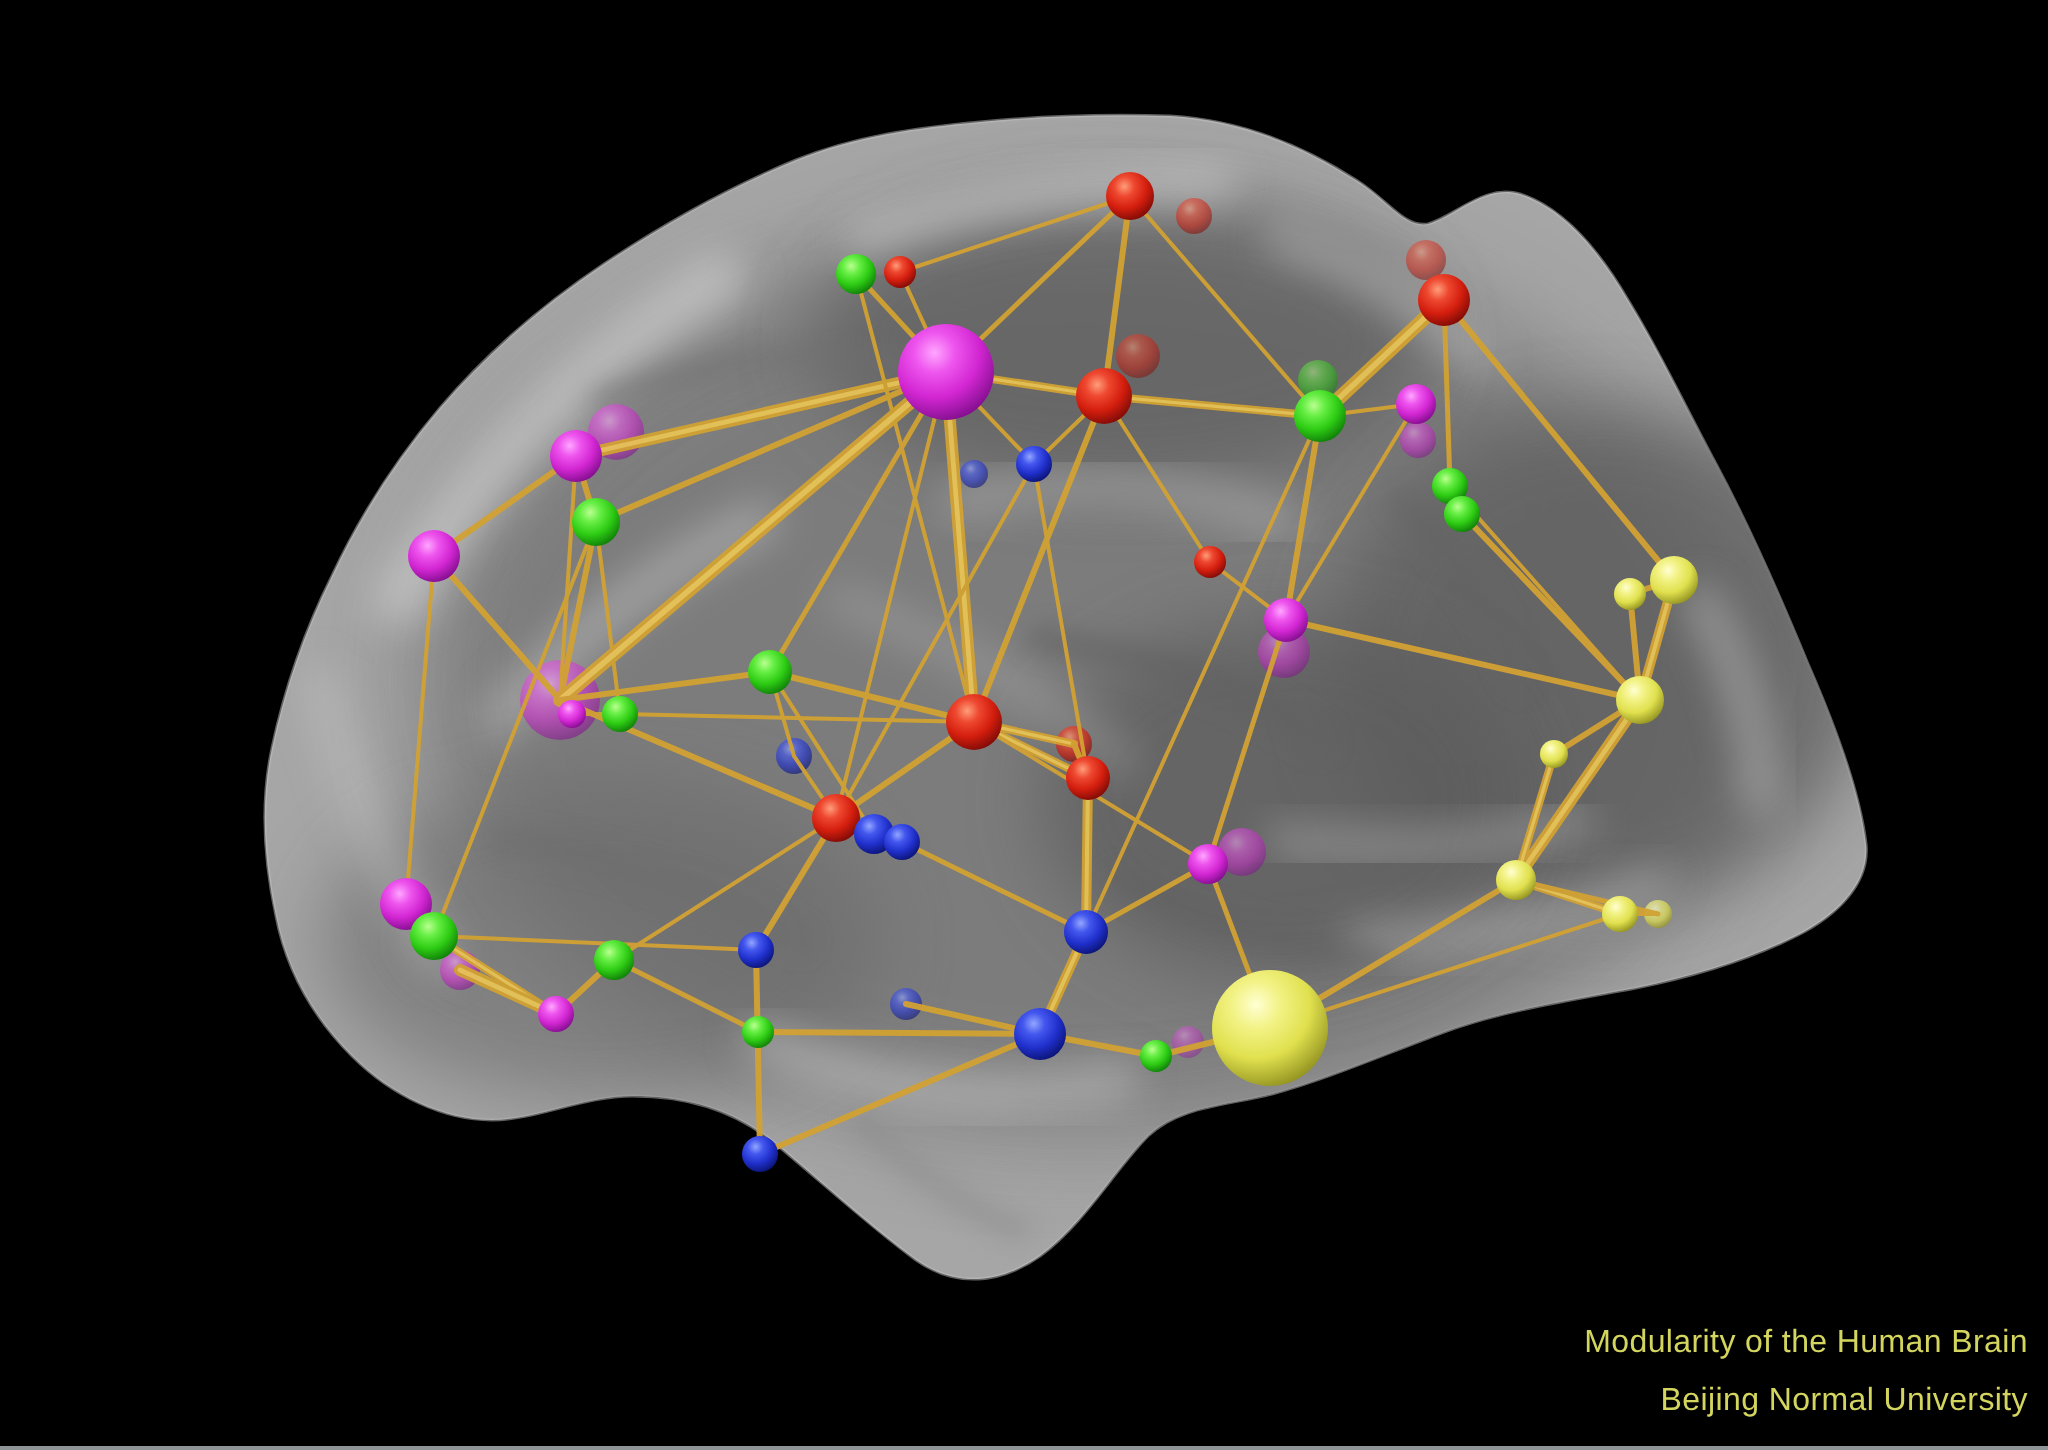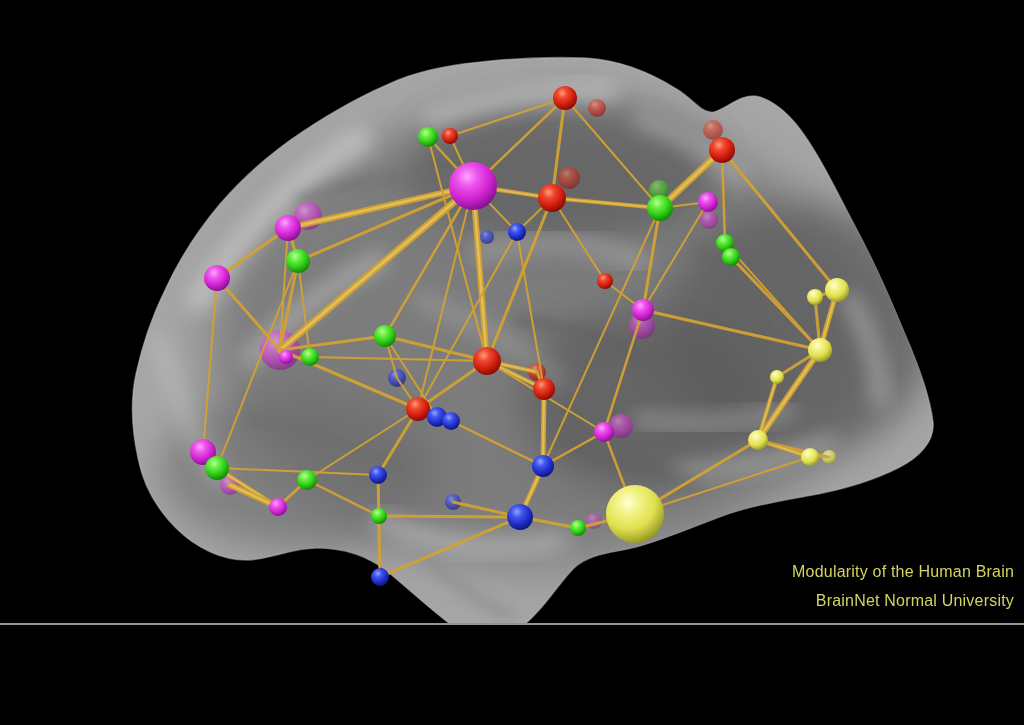--- a/index.html
+++ b/index.html
@@ -21,21 +21,21 @@
     letter-spacing:.2px;
   }
   .caption div{white-space:nowrap;}
   #bottom-line{
     position:absolute;left:0;bottom:0;width:100%;height:2px;
   }
 </style>
 </head>
 <body>
 
-<div id="stage" style="width: 1024px; height: 625px; background: rgb(0, 0, 0);">
+<div id="stage" style="width: 1024px; height: 725px; background: rgb(0, 0, 0);">
 
   <svg id="scene" width="1024" height="725" viewBox="0 0 1024 725">
     <defs>
       <filter id="blur25" x="-40%" y="-40%" width="180%" height="180%">
           <feGaussianBlur stdDeviation="25"></feGaussianBlur>
         </filter>
       <filter id="blur18" x="-40%" y="-40%" width="180%" height="180%">
           <feGaussianBlur stdDeviation="18"></feGaussianBlur>
         </filter>
       <filter id="blur10" x="-60%" y="-60%" width="220%" height="220%">
@@ -295,17 +295,17 @@
         <circle cx="379" cy="516" r="8" fill="url(#g-green)"></circle>
         <circle cx="520" cy="517" r="13" fill="url(#g-blue)"></circle>
         <circle cx="578" cy="528" r="8" fill="url(#g-green)"></circle>
         <circle cx="635" cy="514" r="29" fill="url(#g-yellow)"></circle>
         <circle cx="380" cy="577" r="9" fill="url(#g-blue)"></circle>
       </g>
   </svg>
 
   <div class="caption" style="color: rgb(211, 213, 95);">
     <div>Modularity of the Human Brain</div>
-    <div>BrainNet Normal University</div>
+    <div>Beijing Normal University</div>
   </div>
 
   <div id="bottom-line" style="background: rgb(143, 148, 150);"></div>
 </div>
 
 </body></html>

